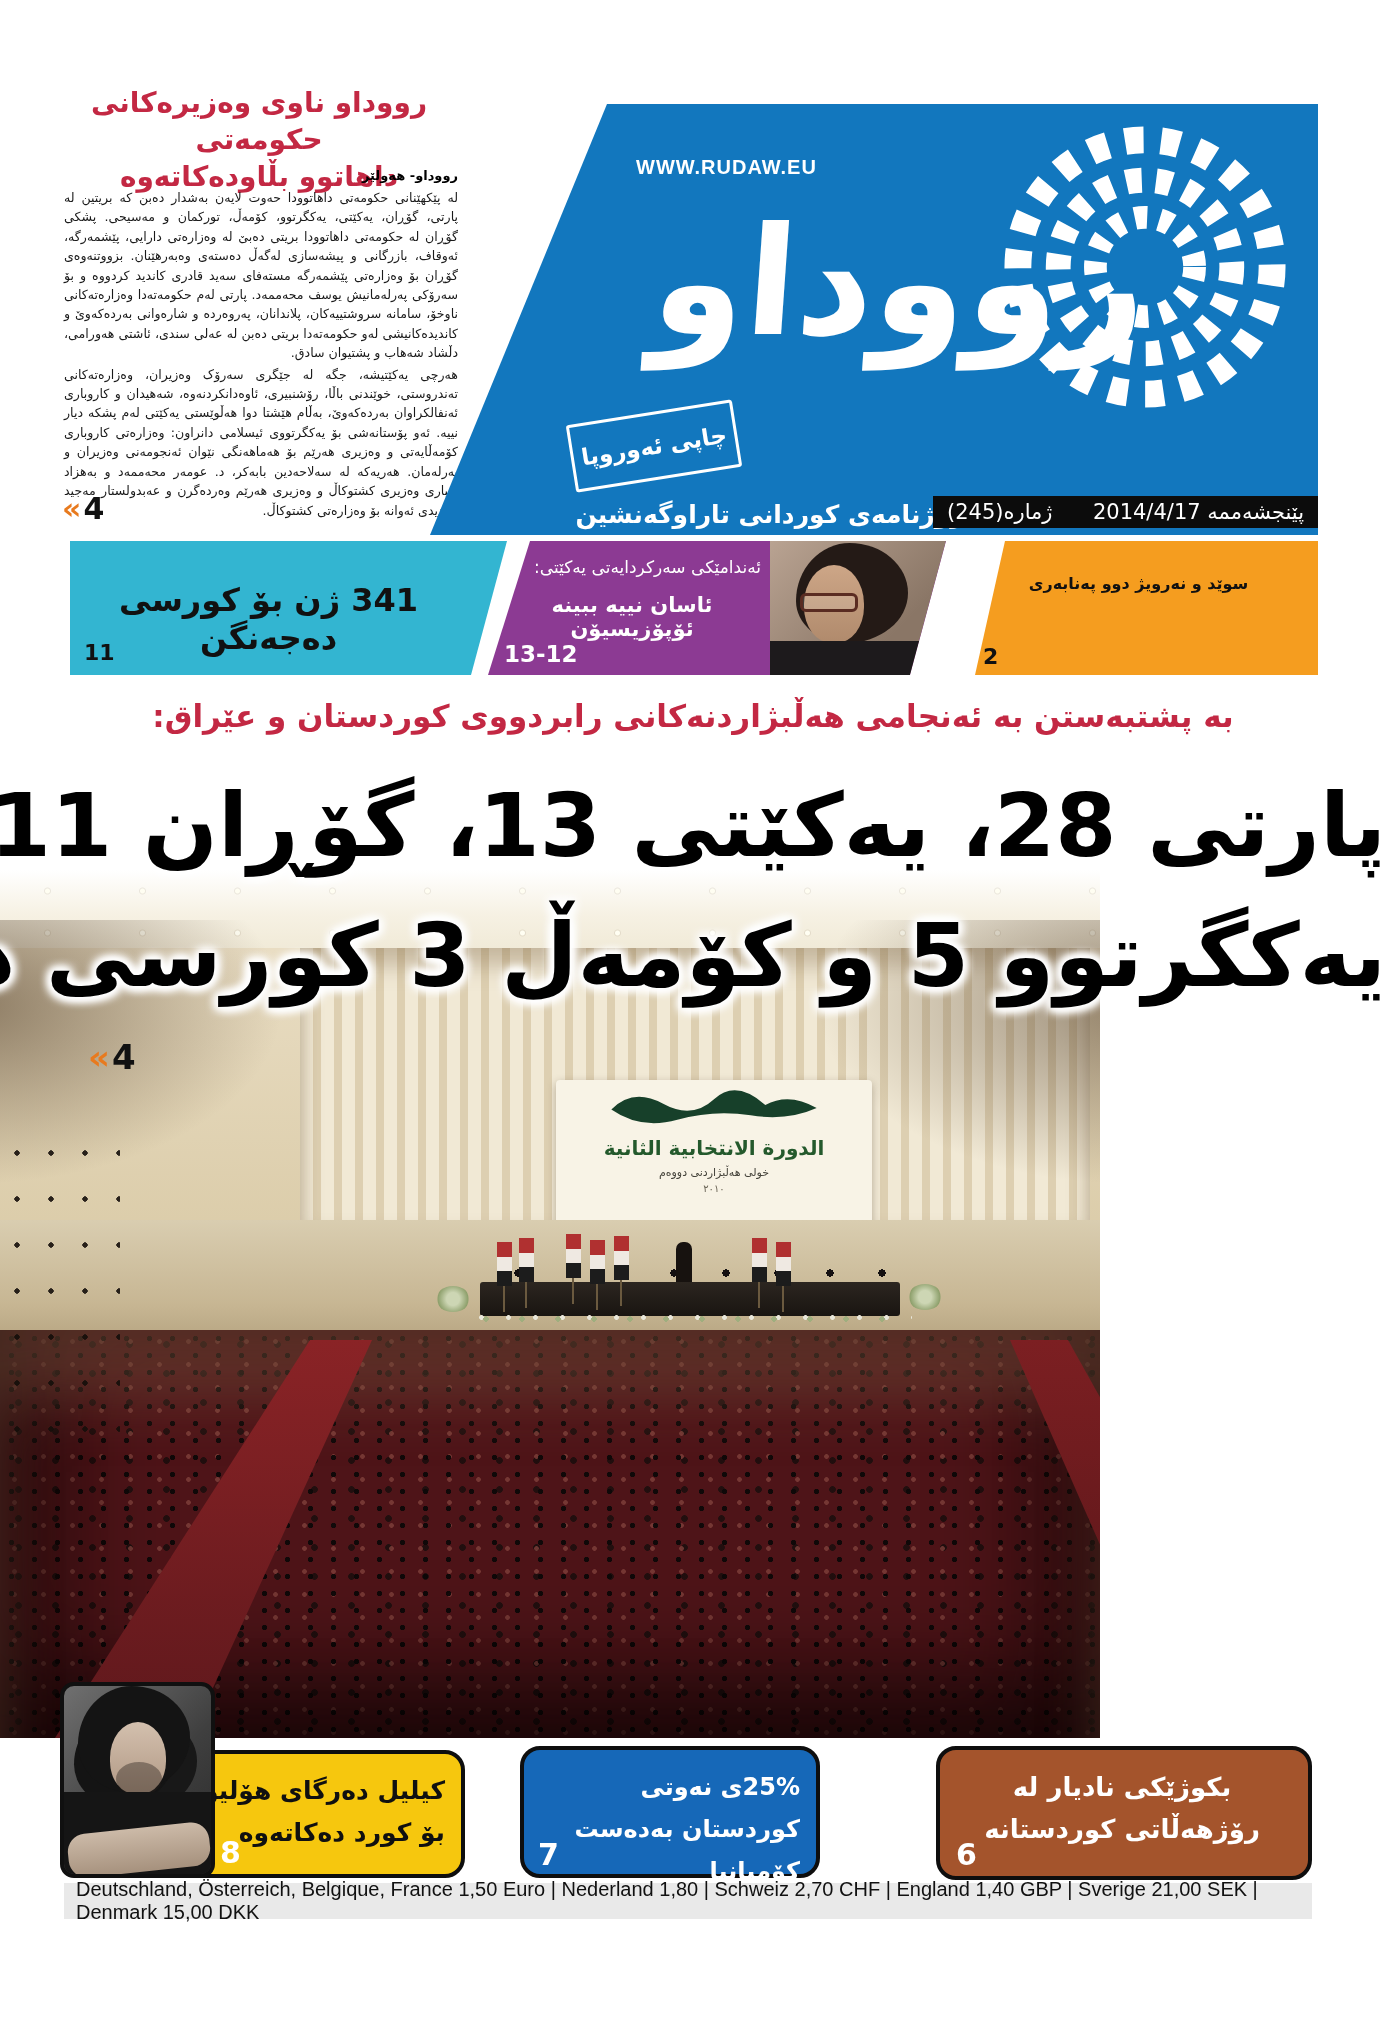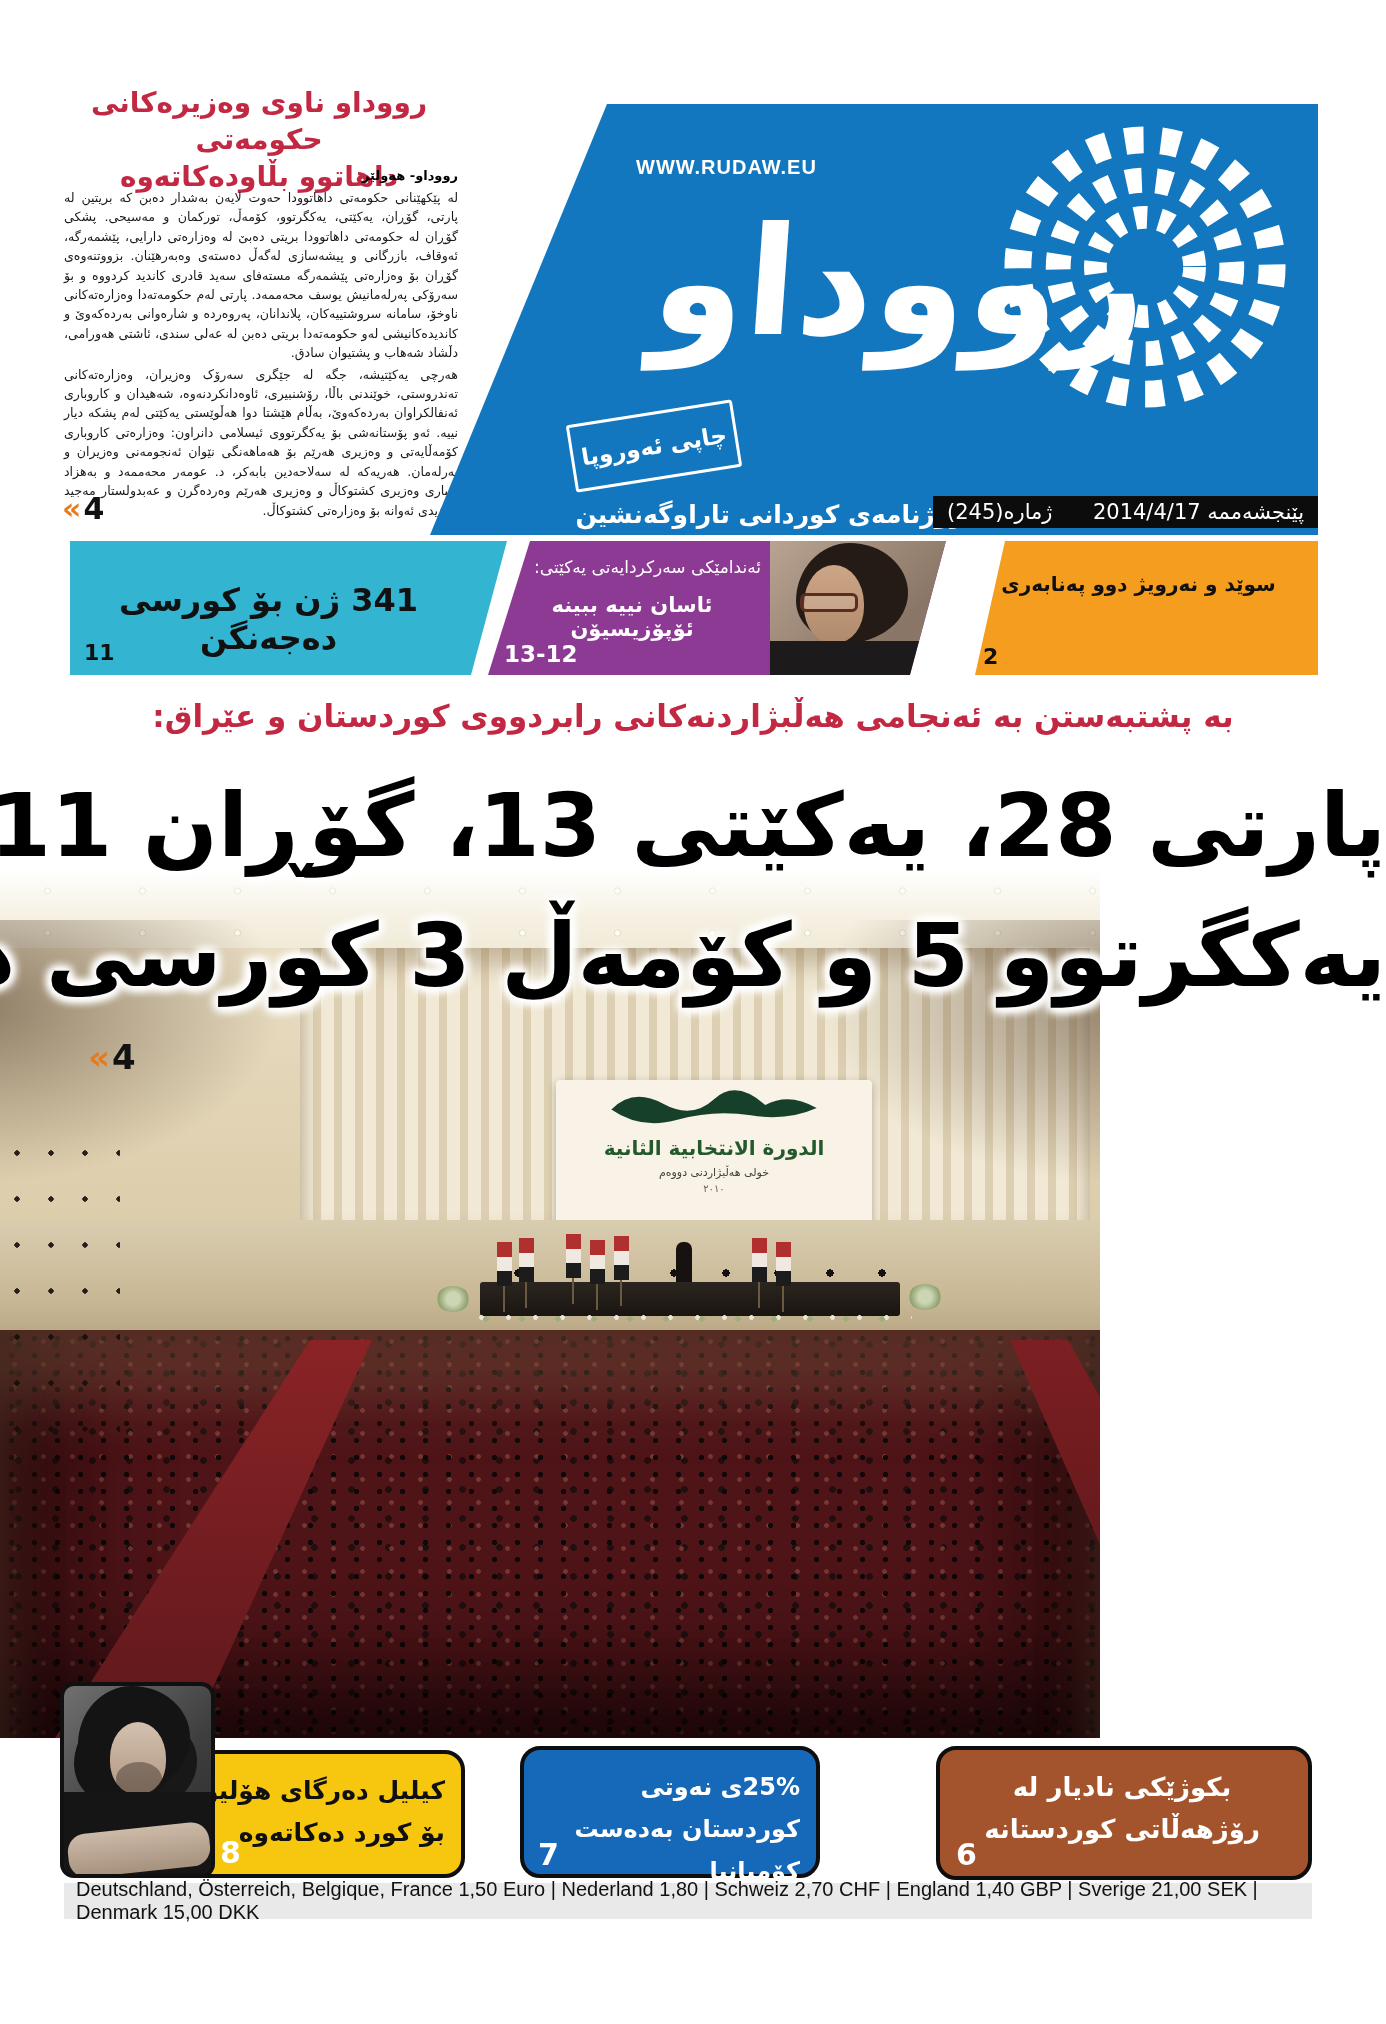--- a/index.html
+++ b/index.html
@@ -43,21 +43,21 @@
                font-weight:bold;font-size:32px;color:#111;}
   .t-purple{left:488px;width:458px;background:#8c3a93;
             clip-path:polygon(42px 0,458px 0,422px 134px,0 134px);}
   .t-purple .kick{position:absolute;left:30px;right:185px;top:16px;text-align:right;
                   color:#fff;font-size:17px;}
   .t-purple .lbl{position:absolute;left:8px;right:178px;top:52px;text-align:center;
                  color:#fff;font-weight:bold;font-size:21px;}
   .t-orange{left:975px;width:343px;background:#f59d1f;
             clip-path:polygon(30px 0,343px 0,343px 134px,0 134px);}
   .t-orange .lbl{position:absolute;left:14px;right:30px;top:24px;text-align:center;
-                 font-weight:bold;font-size:20px;line-height:38px;color:#111;}
+                 font-weight:bold;font-size:16px;line-height:38px;color:#111;}
   .pgnum{position:absolute;font-weight:bold;}
 
   
   .woman{left:282px;top:0;width:176px;height:134px;overflow:hidden;
          clip-path:polygon(0 0,176px 0,140px 134px,0 134px);
          background:linear-gradient(135deg,#b9a392,#8a7666 70%);}
   .woman .hair{position:absolute;left:26px;top:2px;width:112px;height:100px;background:#241a16;
                border-radius:48% 52% 55% 45%/58% 50% 50% 42%;}
   .woman .face{position:absolute;left:34px;top:24px;width:60px;height:78px;
                background:linear-gradient(#cda687,#b08a6c);border-radius:50% 50% 46% 46%;}

